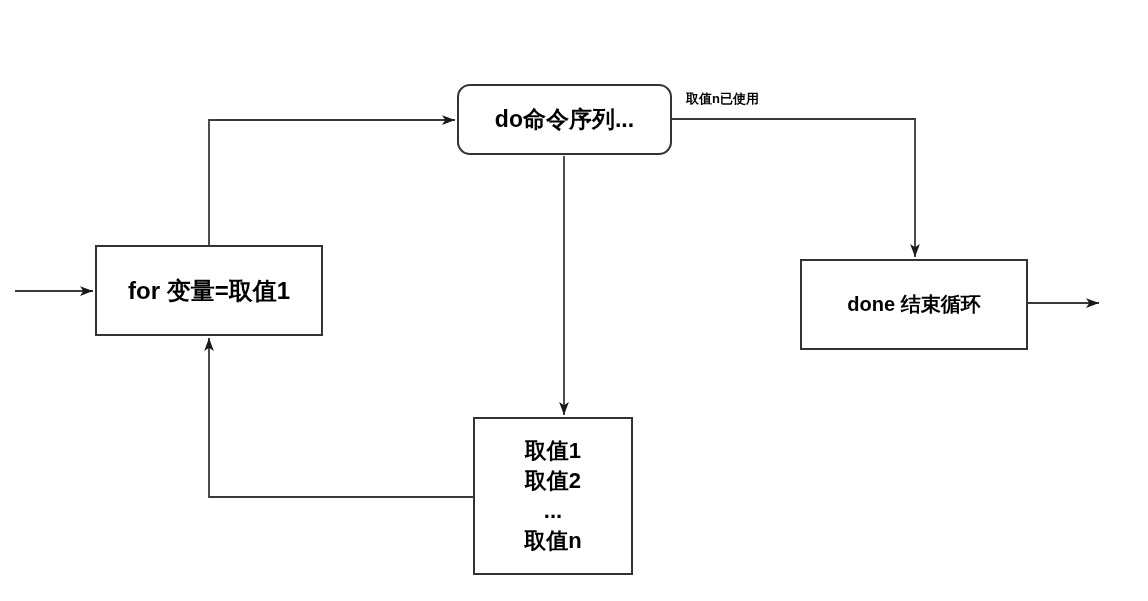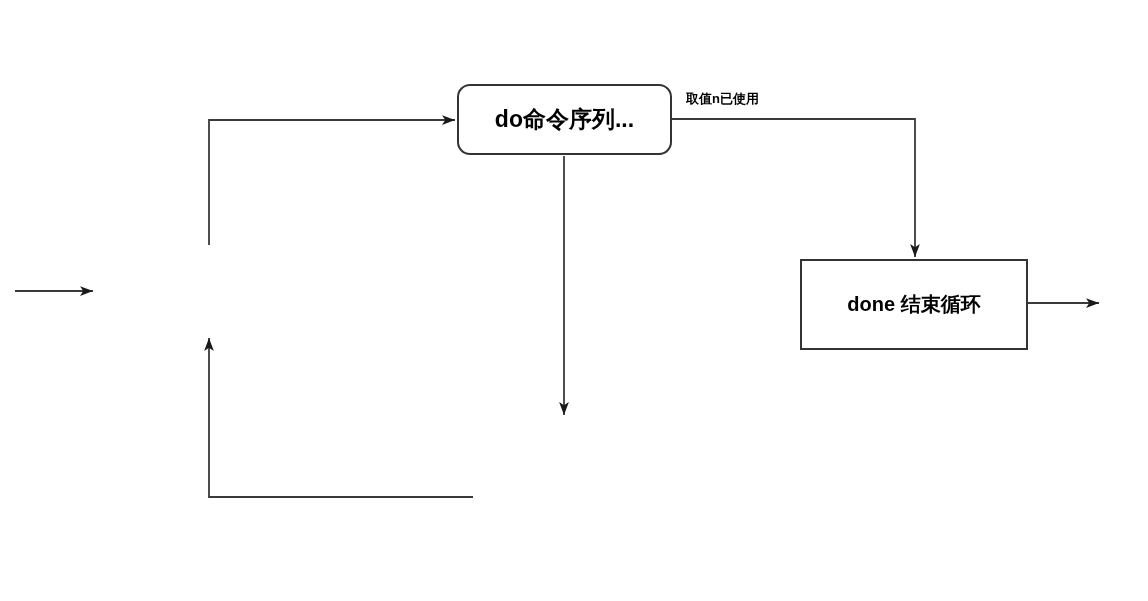--- a/index.html
+++ b/index.html
@@ -87,21 +87,32 @@
       <path d="M564,156 L564,415" marker-end="url(#arrow)"></path>
       <path d="M473,497 L209,497 L209,338" marker-end="url(#arrow)"></path>
       <path d="M1028,303 L1099,303" marker-end="url(#arrow)"></path>
     </g>
   </svg>
 
   <div class="node rounded" id="do-box">
     <span>do命令序列...</span>
   </div>
 
+  <div class="node" id="for-box">
+    <span>for 变量=取值1</span>
+  </div>
 
   <div class="node" id="done-box">
     <span>done 结束循环</span>
   </div>
 
+  <div class="node" id="values-box">
+    <div>
+      <div>取值1</div>
+      <div>取值2</div>
+      <div>...</div>
+      <div>取值n</div>
+    </div>
+  </div>
 
   <div class="edge-label">取值n已使用</div>
 
 </div>
 
 </body></html>

